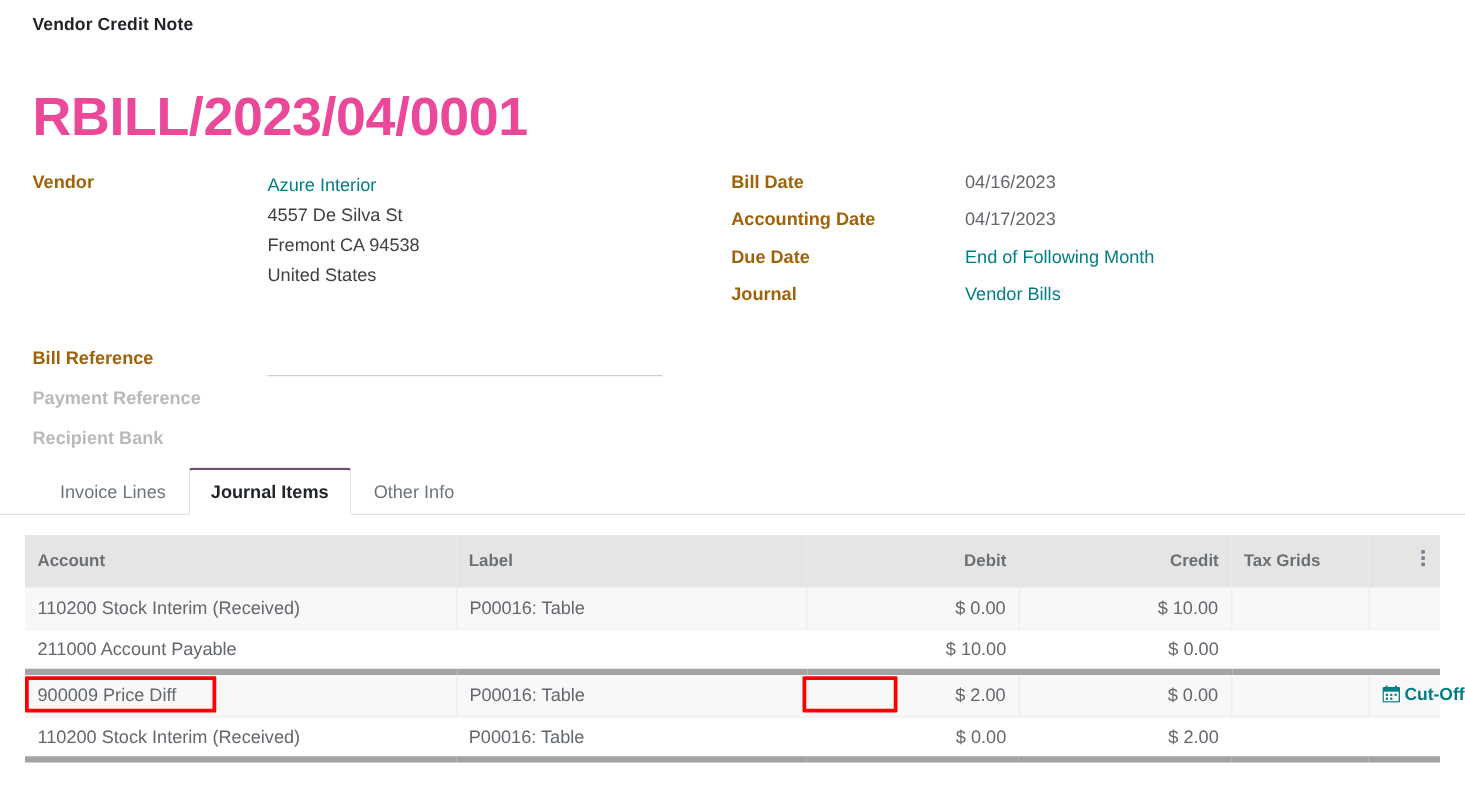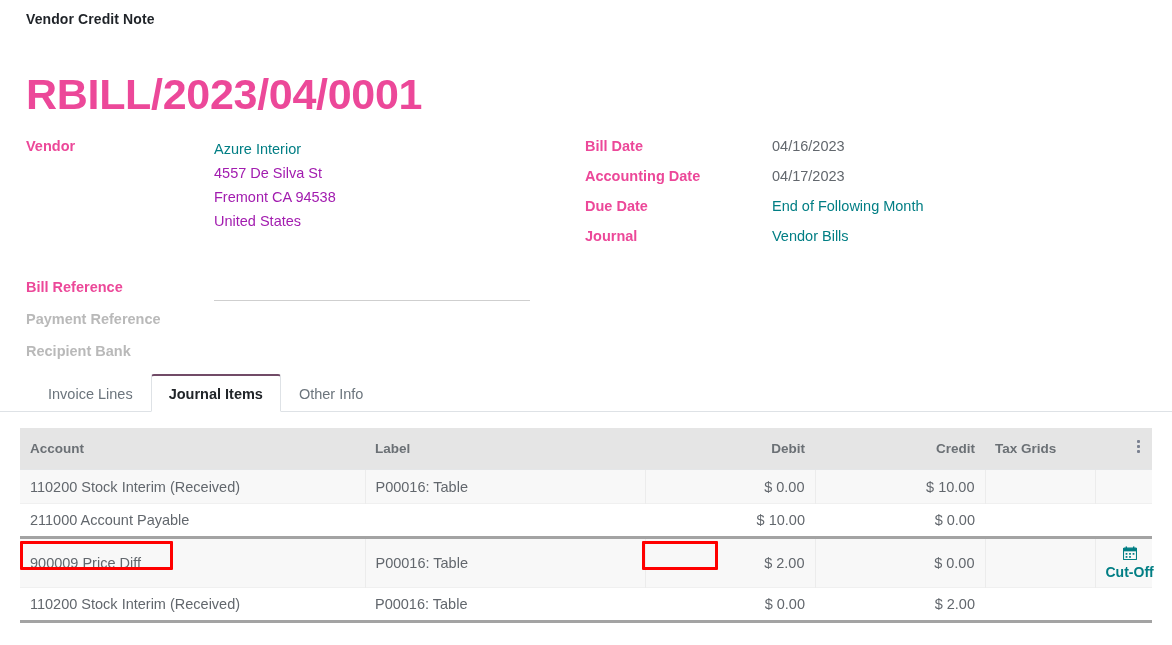--- a/index.html
+++ b/index.html
@@ -27,31 +27,31 @@
     font-size: 43px; font-weight: 700; color: #ec4899;
     letter-spacing: -.3px; line-height: 1.1;
   }
 
   
   .form-left  { position: absolute; left: 26px; top: 136px; width: 520px; }
   .form-right { position: absolute; left: 585px; top: 136px; width: 480px; }
 
   .f-row { display: flex; align-items: flex-start; min-height: 30px; }
   .f-label {
-    font-size: 14.5px; font-weight: bold; color: #ec4899;
+    font-size: 14.5px; font-weight: bold; color: #a16207;
     padding-top: 2px; flex: 0 0 auto;
   }
   .form-left  .f-label { width: 188px; }
   .form-right .f-label { width: 187px; }
   .f-label.muted { color: #b9b9b9; }
 
   .f-val { font-size: 14.5px; color: #62676d; padding-top: 2px; }
   .f-val.link { color: #017e84; }
 
-  .addr-line { font-size: 14.5px; color: #a21caf; line-height: 24px; }
+  .addr-line { font-size: 14.5px; color: #404040; line-height: 24px; }
   .vendor-name { font-size: 14.5px; color: #017e84; line-height: 24px; cursor: pointer; }
 
   .f-row.vendor { align-items: flex-start; }
   .vendor-block { padding-top: 1px; }
 
   .input-underline {
     width: 316px; height: 24px; border: 0; border-bottom: 1px solid #cfcfcf;
     background: transparent; font-size: 14.5px; color: #4c4c4c;
     font-family: "Liberation Sans", sans-serif; outline: none; padding: 0 2px 2px 2px;
   }
@@ -93,41 +93,40 @@
   }
   .c-account  { width: 345px; text-align: left; }
   .c-label    { width: 280px; text-align: left; }
   .c-debit    { width: 170px; text-align: right; }
   .c-credit   { width: 170px; text-align: right; }
   .c-taxgrids { width: 110px; text-align: left; }
   .c-opts     { width: 57px;  text-align: right; }
 
   tr.striped td { background: #f8f8f8; border-right: 1px solid #ececec; }
   tr.striped td:last-child { border-right: 0; }
-  tr.plain td { background: #fff; border-bottom: 3px solid #a3a3a3; border-top: 1px solid #f0f0f0; }
+  tr.plain td { background: #fff; border-bottom: 5px solid #a3a3a3; border-top: 1px solid #f0f0f0; }
 
   tr.totals td {
     border-top: 1px solid #e4e6e8; background: #fff;
     font-weight: bold; color: #37393d; padding-top: 9px; height: 36px;
   }
 
   .opt-dots {
     display: inline-block; line-height: 0; cursor: pointer; padding: 0 2px;
   }
   .opt-dots i {
     display: block; width: 3px; height: 3px; background: #7a8191;
     margin: 2px 0; border-radius: 1px;
   }
 
   .cutoff-btn {
     display: inline-flex; align-items: center; gap: 4px;
     color: #017e84; font-weight: bold; font-size: 14px; cursor: pointer;
     background: transparent; border: 0; font-family: "Liberation Sans", sans-serif;
     padding: 0;
-    flex-direction: column;
   }
   .cal-ico { display: inline-block; width: 14px; height: 14px; position: relative; }
 
   
   .annot {
     position: absolute; border: 3px solid #ff0000; pointer-events: none;
     z-index: 9; border-radius: 1px;
   }
   #annot-account { left: 20px;  top: 541px; width: 153px; height: 29px; }
   #annot-debit   { left: 642px; top: 541px; width: 76px;  height: 29px; }

